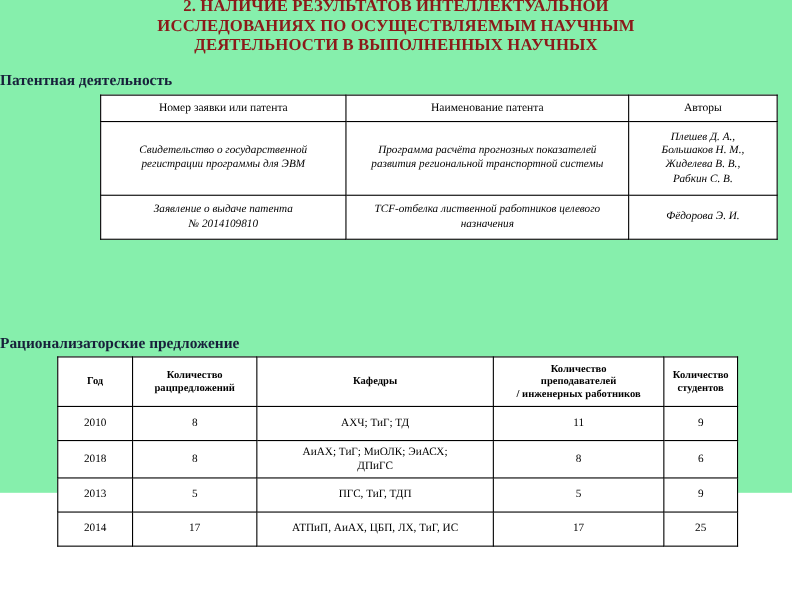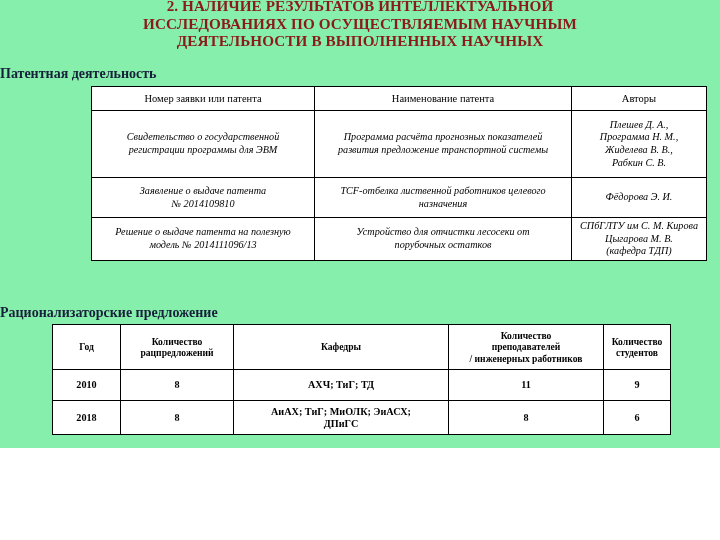--- a/index.html
+++ b/index.html
@@ -94,21 +94,21 @@
   #table-ratio th {
     font-size: 9.6px;
     line-height: 11.4px;
     font-weight: bold;
     height: 45px;
     padding: 2px 2px;
   }
   #table-ratio td {
     font-size: 10.2px;
     line-height: 12px;
-    font-weight: bold;
+    font-weight: normal;
   }
   #table-ratio tr.body-row td { height: 31px; }
   #table-ratio tr.body-row.tall td { height: 34px; }
   .multiline { white-space: pre-line; }
 </style>
 </head>
 <body>
 
 <div class="slide">
 
@@ -131,41 +131,32 @@
         <th class="multiline">Номер заявки или патента</th>
         <th class="multiline">Наименование патента</th>
         <th class="multiline">Авторы</th>
       </tr>
     </thead>
     <tbody>
       <tr class="r1">
         <td class="col-number multiline">Свидетельство о государственной
 регистрации программы для ЭВМ</td>
         <td class="col-name multiline">Программа расчёта прогнозных показателей
-развития предложение транспортной системы</td>
+развития региональной транспортной системы</td>
         <td class="col-authors multiline">Плешев Д. А.,
-Программа Н. М.,
+Большаков Н. М.,
 Жиделева В. В.,
 Рабкин С. В.</td>
       </tr>
       <tr class="r2">
         <td class="col-number multiline">Заявление о выдаче патента
 № 2014109810</td>
         <td class="col-name multiline">TCF-отбелка лиственной работников целевого
 назначения</td>
         <td class="col-authors multiline">Фёдорова Э. И.</td>
-      </tr>
-      <tr class="r4">
-        <td class="col-number multiline">Решение о выдаче патента на полезную
-модель № 2014111096/13</td>
-        <td class="col-name multiline">Устройство для отчистки лесосеки от
-порубочных остатков</td>
-        <td class="col-authors multiline">СПбГЛТУ им С. М. Кирова
-Цыгарова М. В.
-(кафедра ТДП)</td>
       </tr>
     </tbody>
   </table>
 
   <div class="section-subtitle" id="subtitle-ratio">Рационализаторские предложение</div>
 
   <table class="doc-table" id="table-ratio">
     <colgroup>
       <col style="width:68px">
       <col style="width:113px">
@@ -195,16 +186,30 @@
         <td>9</td>
       </tr>
       <tr class="body-row tall">
         <td>2018</td>
         <td>8</td>
         <td class="multiline">АиАХ; ТиГ; МиОЛК; ЭиАСХ;
 ДПиГС</td>
         <td>8</td>
         <td>6</td>
       </tr>
+      <tr class="body-row">
+        <td>2013</td>
+        <td>5</td>
+        <td class="multiline">ПГС, ТиГ, ТДП</td>
+        <td>5</td>
+        <td>9</td>
+      </tr>
+      <tr class="body-row">
+        <td>2014</td>
+        <td>17</td>
+        <td class="multiline">АТПиП, АиАХ, ЦБП, ЛХ, ТиГ, ИС</td>
+        <td>17</td>
+        <td>25</td>
+      </tr>
     </tbody>
   </table>
 
 </div>
 
 </body></html>

